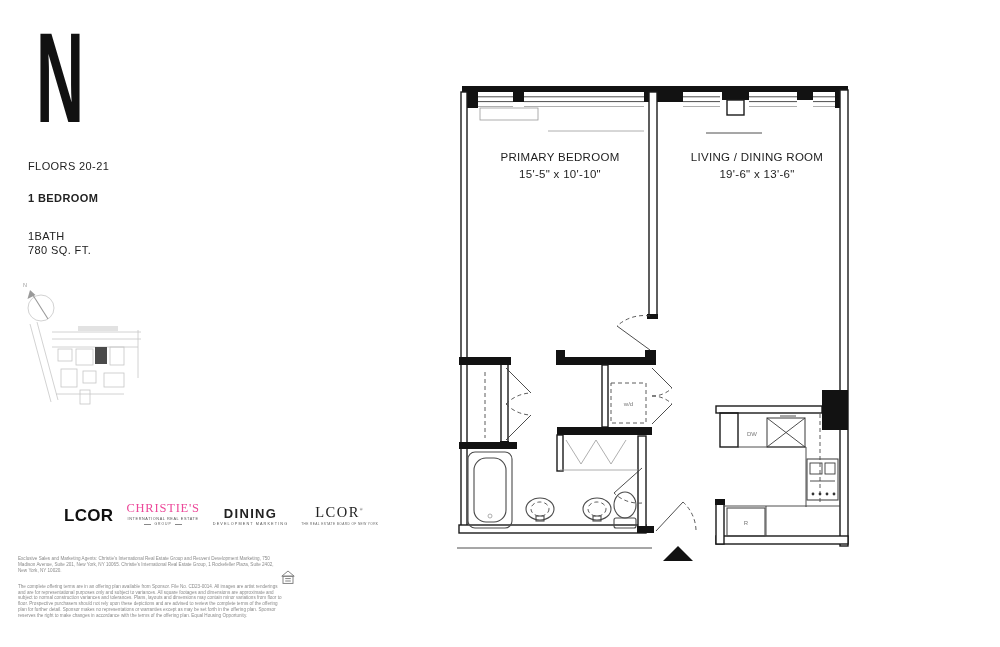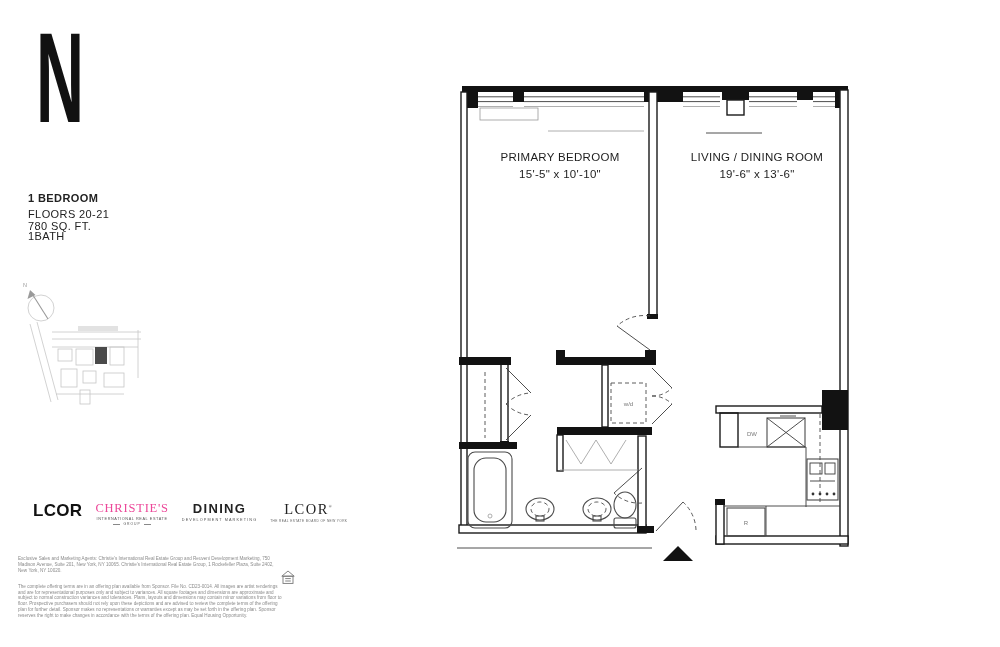--- a/index.html
+++ b/index.html
@@ -2,28 +2,28 @@
 <html><head>
 <meta charset="utf-8">
 <style>
   html,body{margin:0;padding:0;background:#fff;}
   .page{position:relative;width:1000px;height:647px;background:#fff;overflow:hidden;
         font-family:"Liberation Sans",sans-serif;color:#1d1d1d;}
   
   .logo-n{position:absolute;left:36px;top:14px;font-size:128px;line-height:1;font-weight:700;
           color:#111;transform:scaleX(.52);transform-origin:left top;letter-spacing:0;}
   .info{position:absolute;left:28px;font-size:11px;letter-spacing:.4px;color:#222;}
-  .info.floors{top:160px;margin-top:48px;}
+  .info.floors{top:160px;}
   .info.bed{top:192px;font-weight:bold;}
   .info.bath{top:199px;margin-top:31px;}
-  .info.area{top:220px;}
+  .info.area{top:244px;}
   .compass{position:absolute;left:14px;top:278px;}
   .keyplan{position:absolute;left:20px;top:316px;}
   
-  .logos{position:absolute;left:33px;top:501px;display:flex;align-items:flex-start;gap:13px;}
+  .logos{position:absolute;left:64px;top:501px;display:flex;align-items:flex-end;gap:13px;}
   .lcor{font-size:17px;font-weight:800;color:#111;letter-spacing:.3px;}
   .christies{text-align:center;}
   .christies .main{font-family:"Liberation Serif",serif;font-size:12.5px;letter-spacing:.8px;color:#ec4899;}
   .christies .sub1{font-size:3.8px;letter-spacing:.6px;color:#555;margin-top:1px;}
   .christies .sub2{font-size:3.4px;letter-spacing:1px;color:#555;display:flex;align-items:center;justify-content:center;gap:3px;margin-top:1px;}
   .christies .sub2::before,.christies .sub2::after{content:"";display:inline-block;width:7px;height:1px;background:#888;}
   .reuveni{text-align:center;}
   .reuveni .main{font-size:13px;font-weight:600;letter-spacing:1.3px;color:#222;}
   .reuveni .sub{font-size:3.8px;letter-spacing:1.1px;color:#555;margin-top:1.5px;}
   .rebny{text-align:center;}

